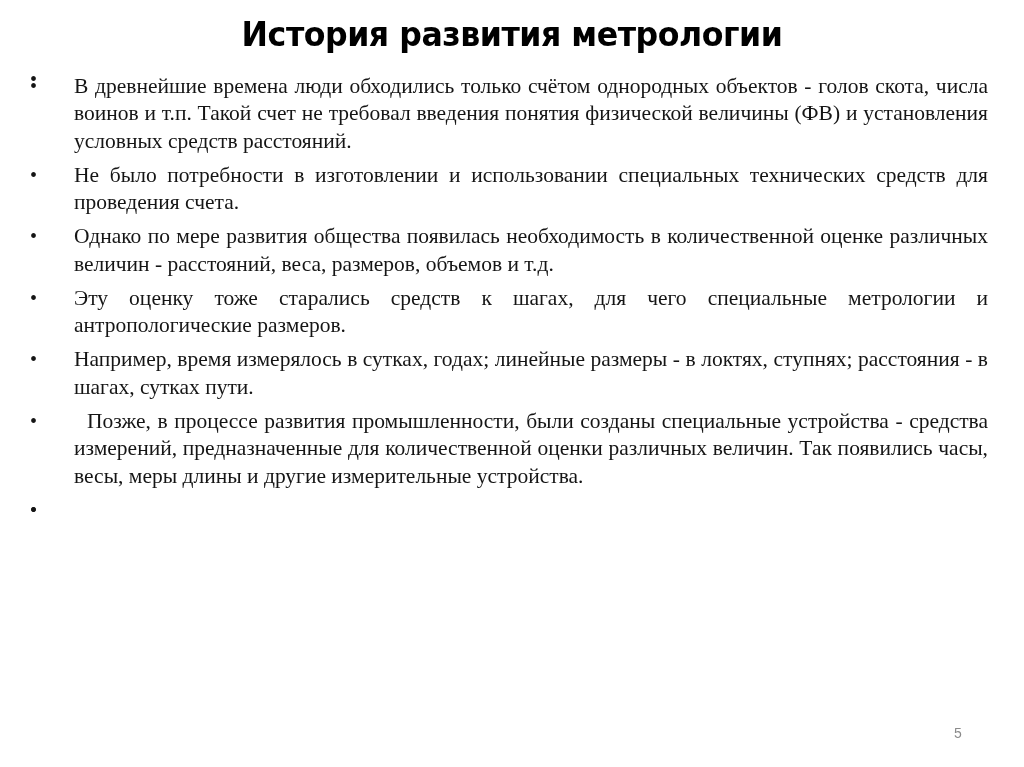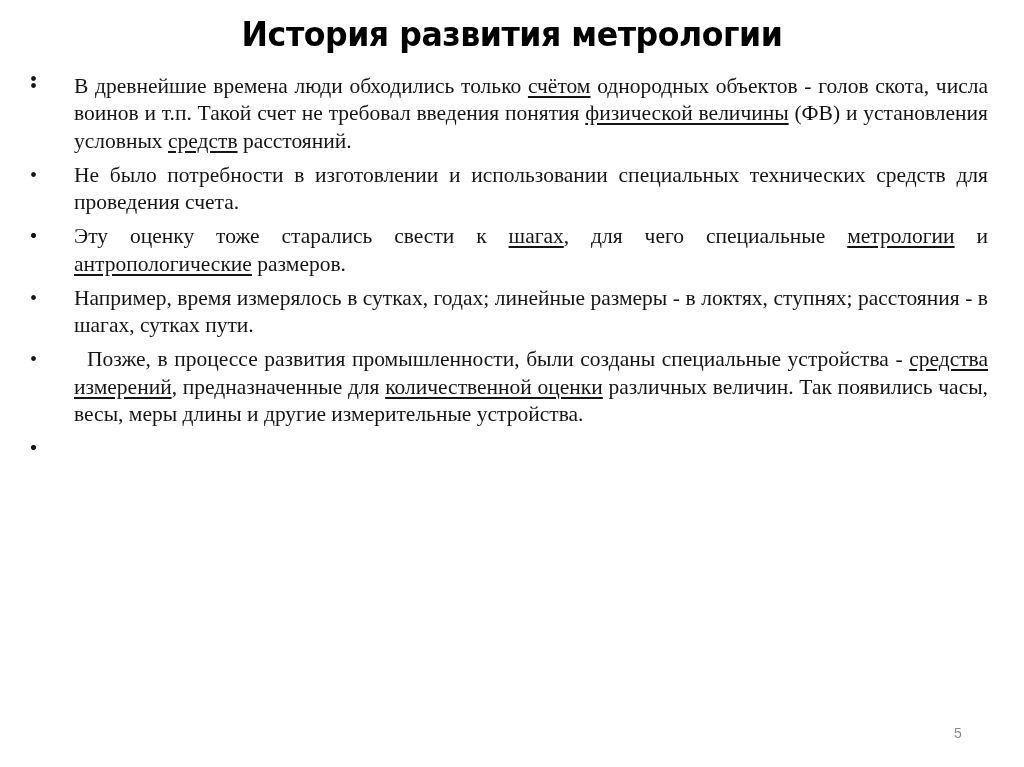--- a/index.html
+++ b/index.html
@@ -48,21 +48,20 @@
       text-align: justify;
     }
     .bullet-dot {
       position: absolute;
       left: 0;
       top: 0;
       width: 20px;
       font-size: 20px;
     }
     .u {
-      text-decoration: underline;
       text-underline-offset: 3px;
     }
     .page-number {
       position: absolute;
       left: 954px;
       top: 725px;
       font-family: "Liberation Sans", sans-serif;
       font-size: 14px;
       color: #8a8a8a;
     }
@@ -80,24 +79,25 @@
     <li class="bullet-item">
       <span class="bullet-dot">•</span>
       <span><span>В древнейшие времена люди обходились только </span><span class="u">счётом</span><span> однородных объектов - голов скота, числа воинов и т.п. Такой счет не требовал введения понятия </span><span class="u">физической величины</span><span> (ФВ) и установления условных </span><span class="u">средств</span><span> расстояний.</span></span>
     </li>
     <li class="bullet-item">
       <span class="bullet-dot">•</span>
       <span><span>Не было потребности в изготовлении и использовании специальных технических средств для проведения счета.</span></span>
     </li>
     <li class="bullet-item">
       <span class="bullet-dot">•</span>
+      <span><span>Однако по мере развития общества появилась необходимость в </span><span class="u">количественной</span><span> оценке различных величин - расстояний, веса, размеров, объемов и т.д.</span></span>
     </li>
     <li class="bullet-item">
       <span class="bullet-dot">•</span>
-      <span><span>Эту оценку тоже старались свести к </span><span class="u">шагах</span><span>, для чего специальные </span><span class="u">метрологии</span><span> и </span><span class="u">антропологические</span><span> размеров.</span></span>
+      <span><span>Эту оценку тоже старались средств к </span><span class="u">шагах</span><span>, для чего специальные </span><span class="u">метрологии</span><span> и </span><span class="u">антропологические</span><span> размеров.</span></span>
     </li>
     <li class="bullet-item">
       <span class="bullet-dot">•</span>
       <span><span>Например, время измерялось в сутках, годах; линейные размеры - в локтях, ступнях; расстояния -  в шагах, сутках пути.</span></span>
     </li>
     <li class="bullet-item">
       <span class="bullet-dot">•</span>
       <span><span style="white-space: pre-wrap;">  Позже, в процессе развития промышленности, были созданы специальные устройства - </span><span class="u">средства измерений</span><span>, предназначенные для </span><span class="u">количественной оценки</span><span> различных величин. Так появились часы, весы, меры длины и другие измерительные устройства.</span></span>
     </li>
     <li class="bullet-item">

